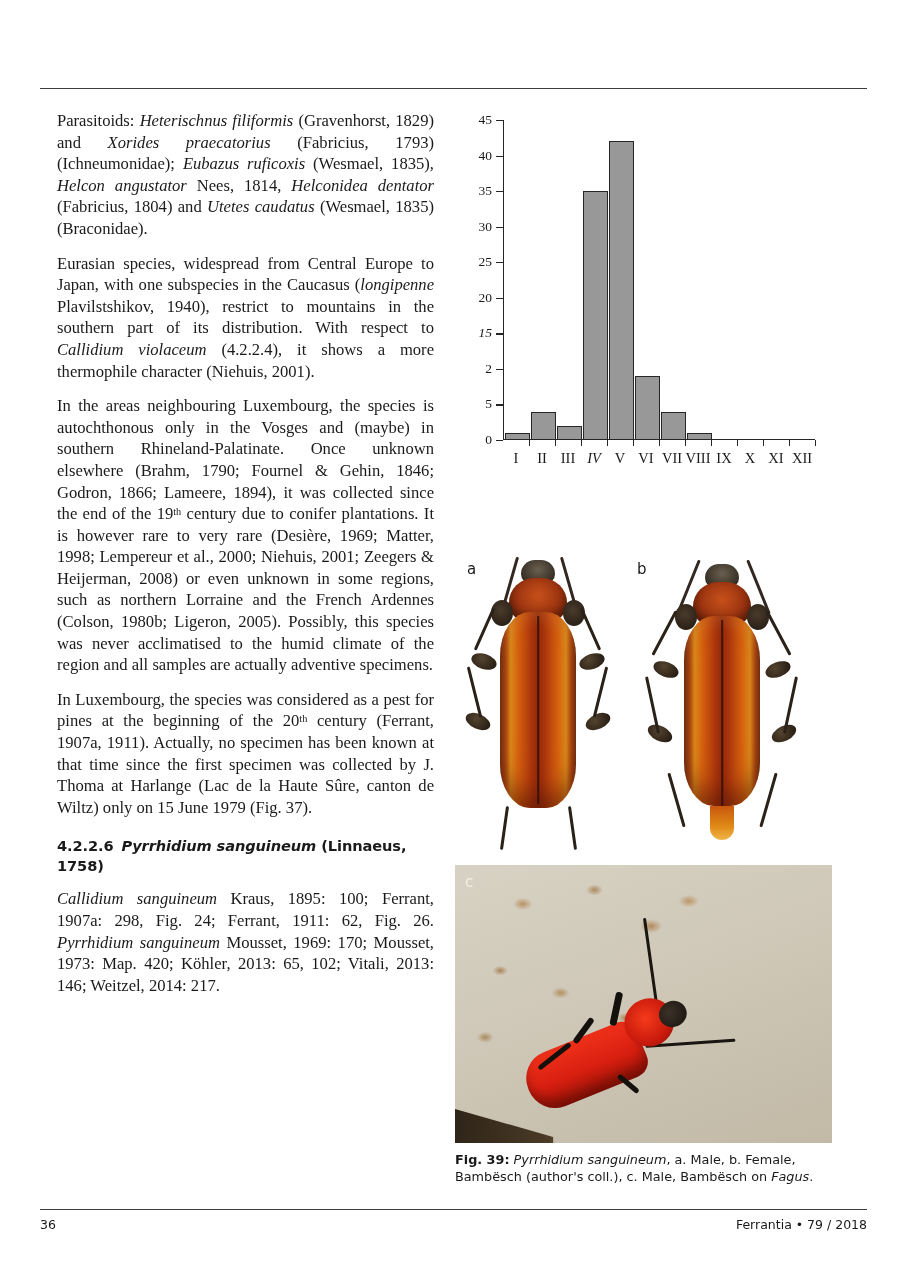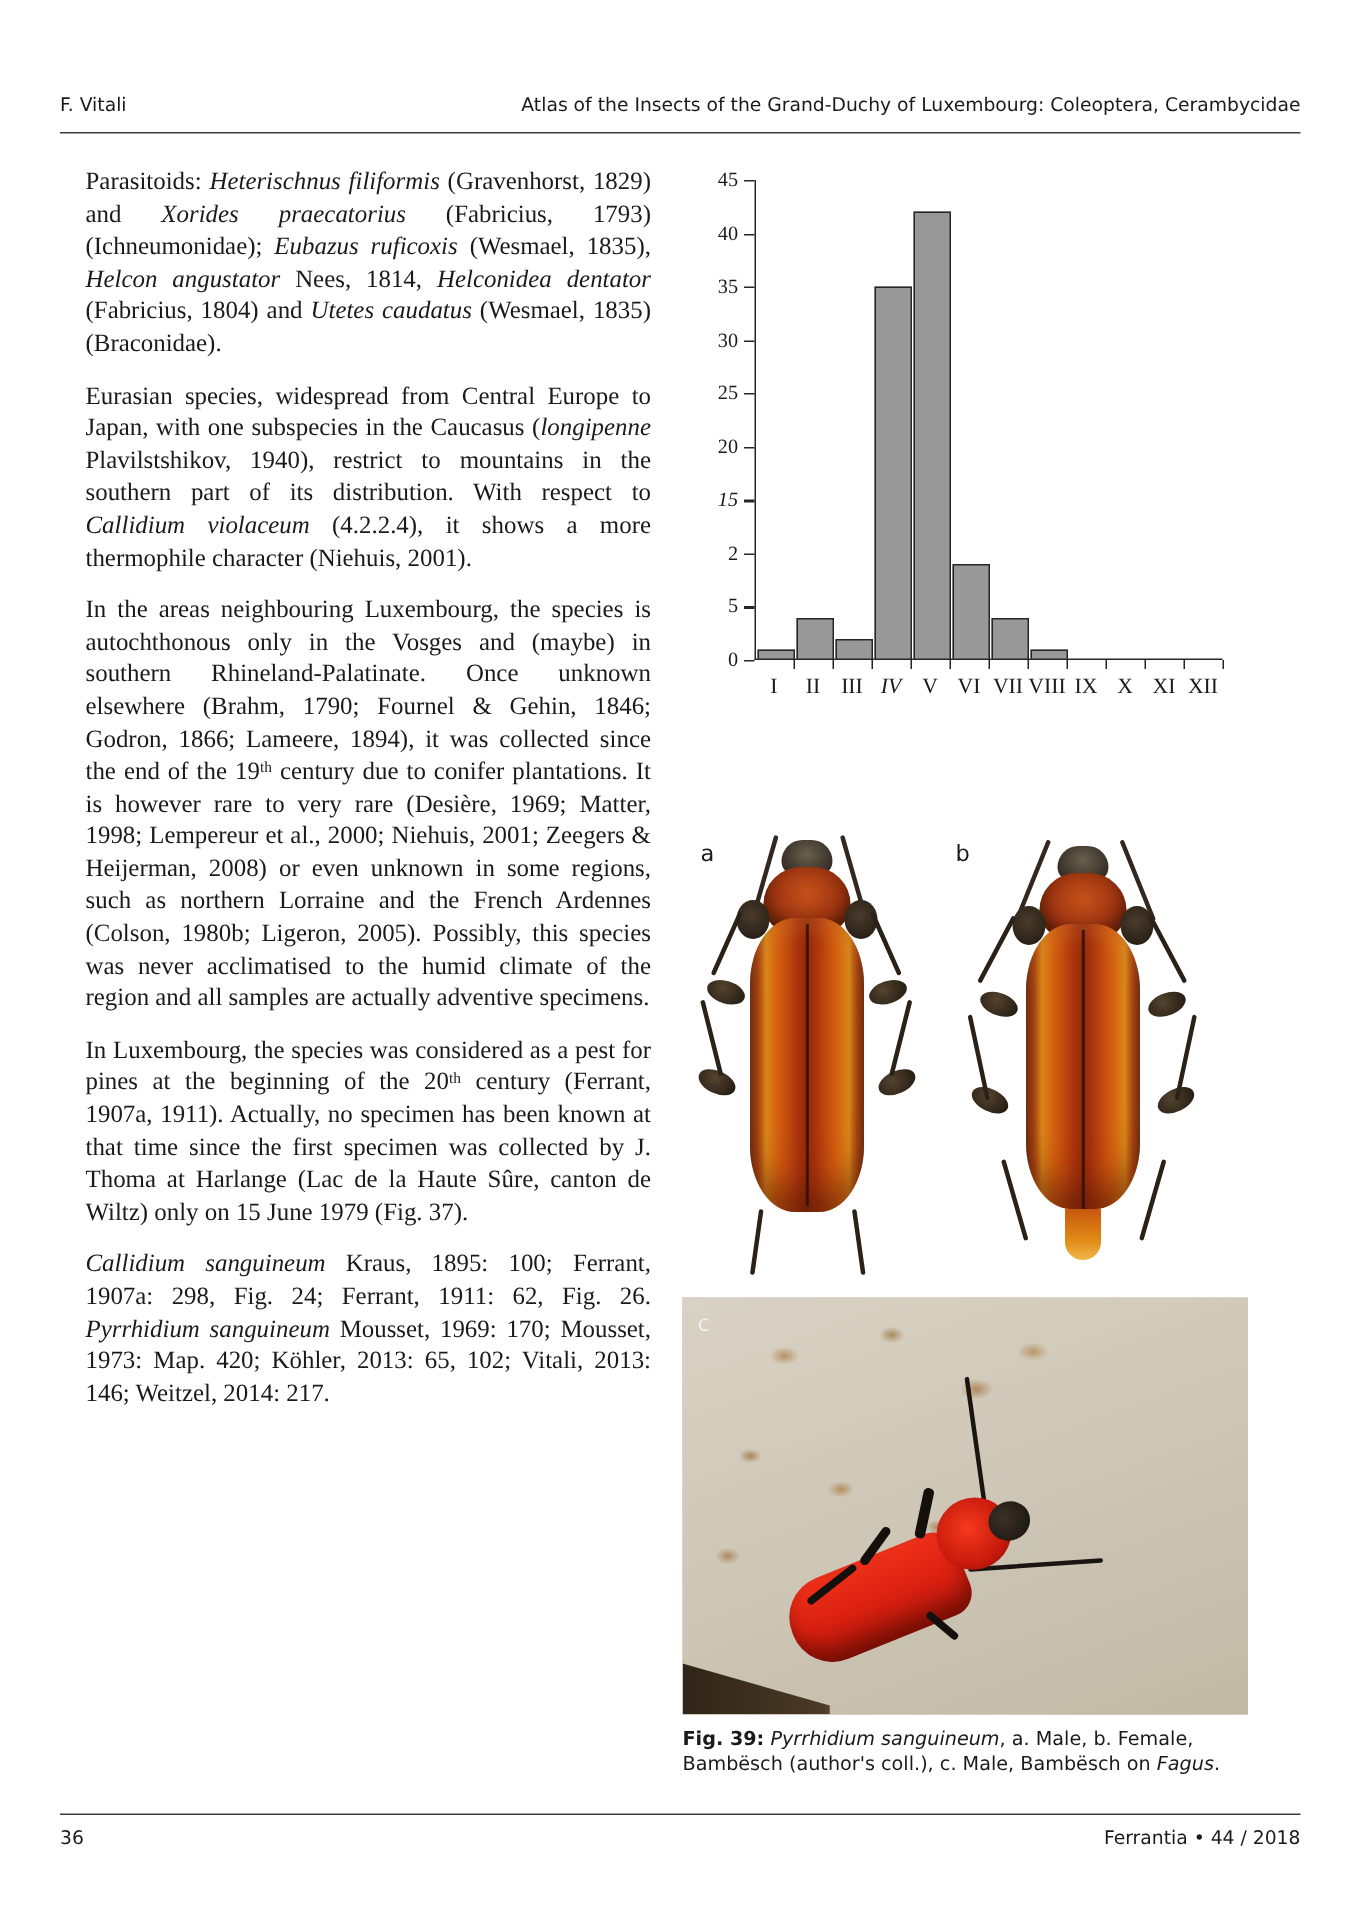--- a/index.html
+++ b/index.html
@@ -401,37 +401,36 @@
     width: 2.5px;
     background: #1a1510;
     border-radius: 2px;
   }
 </style>
 </head>
 <body>
 
 <div class="page">
 
-  <div class="running-head">
-    <span class="rh-left">F. Vitali</span>
-    <span class="rh-right">Atlas of the Insects of the Grand-Duchy of Luxembourg: Coleoptera, Cerambycidae</span>
-  </div>
   <div class="head-rule"></div>
 
   <div class="col-left">
 
 
     <p>Parasitoids: <span class="it">Heterischnus filiformis</span> (Gravenhorst, 1829) and <span class="it">Xorides praecatorius</span> (Fabricius, 1793) (Ichneumonidae); <span class="it">Eubazus ruficoxis</span> (Wesmael, 1835), <span class="it">Helcon angustator</span> Nees, 1814, <span class="it">Helconidea dentator</span> (Fabricius, 1804) and <span class="it">Utetes caudatus</span> (Wesmael, 1835) (Braconidae).</p>
 
     <p>Eurasian species, widespread from Central Europe to Japan, with one subspecies in the Caucasus (<span class="it">longipenne</span> Plavilstshikov, 1940), restrict to mountains in the southern part of its distribution. With respect to <span class="it">Callidium violaceum</span> (4.2.2.4), it shows a more thermophile character (Niehuis, 2001).</p>
 
     <p>In the areas neighbouring Luxembourg, the species is autochthonous only in the Vosges and (maybe) in southern Rhineland-Palatinate. Once unknown elsewhere (Brahm, 1790; Fournel &amp; Gehin, 1846; Godron, 1866; Lameere, 1894), it was collected since the end of the 19<sup class="ord">th</sup> century due to conifer plantations. It is however rare to very rare (Desière, 1969; Matter, 1998; Lempereur et al., 2000; Niehuis, 2001; Zeegers &amp; Heijerman, 2008) or even unknown in some regions, such as northern Lorraine and the French Ardennes (Colson, 1980b; Ligeron, 2005). Possibly, this species was never acclimatised to the humid climate of the region and all samples are actually adventive specimens.</p>
 
     <p>In Luxembourg, the species was considered as a pest for pines at the beginning of the 20<sup class="ord">th</sup> century (Ferrant, 1907a, 1911). Actually, no specimen has been known at that time since the first specimen was collected by J. Thoma at Harlange (Lac de la Haute Sûre, canton de Wiltz) only on 15 June 1979 (Fig. 37).</p>
 
+    <h3 class="section-heading">
+      <span class="num">4.2.2.6</span><span class="sp">Pyrrhidium sanguineum</span> <span>(Linnaeus, 1758)</span>
+    </h3>
 
     <p><span class="it">Callidium sanguineum</span> Kraus, 1895: 100; Ferrant, 1907a: 298, Fig. 24; Ferrant, 1911: 62, Fig. 26. <span class="it">Pyrrhidium sanguineum</span> Mousset, 1969: 170; Mousset, 1973: Map. 420; Köhler, 2013: 65, 102; Vitali, 2013: 146; Weitzel, 2014: 217.</p>
 
 
   </div>
 
   <div class="col-right">
     <div class="chart-block">
       <div class="y-axis-line"></div>
       <div class="x-axis-line"></div>
@@ -562,16 +561,16 @@
   </div>
 
   <div class="caption cap-39">
     <b>Fig. 39:</b>
     <span class="it">Pyrrhidium sanguineum</span><span>, a. Male, b. Female, Bambësch (author's coll.), c. Male, Bambësch on </span><span class="it">Fagus</span><span>.</span>
   </div>
 
   <div class="foot-rule"></div>
   <div class="footer">
     <span>36</span>
-    <span>Ferrantia • 44 / 2018</span>
+    <span>Ferrantia • 79 / 2018</span>
   </div>
 
 </div>
 
 </body></html>

